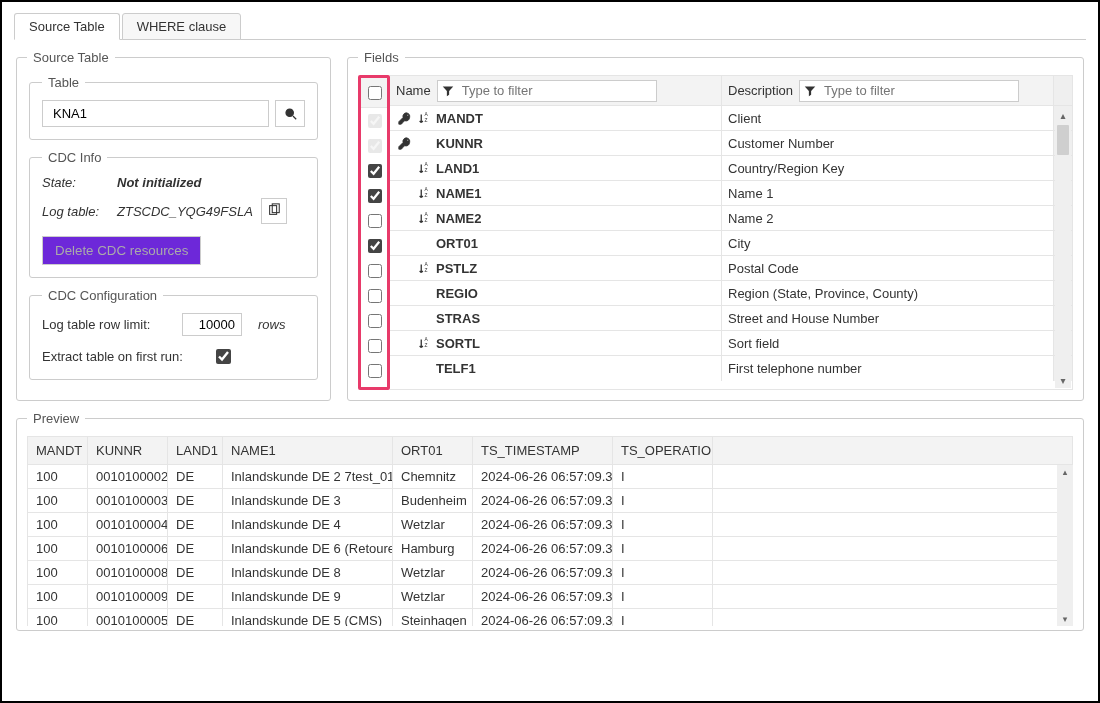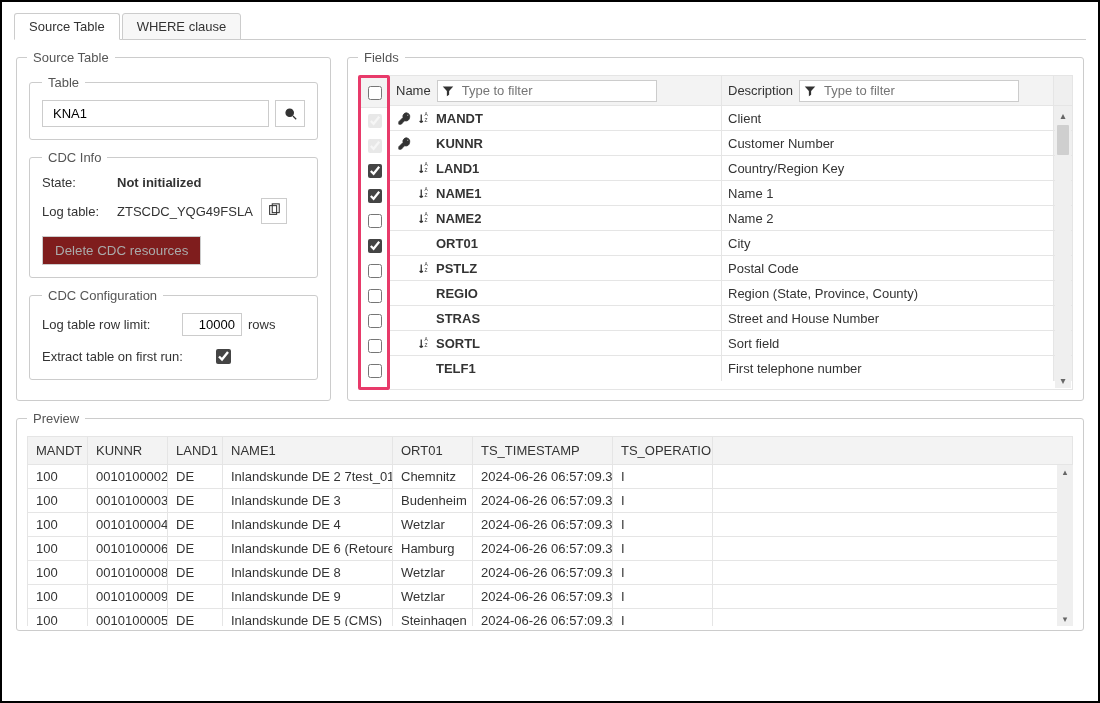--- a/index.html
+++ b/index.html
@@ -84,38 +84,38 @@
   }
   .search-btn {
     width: 30px;
     border: 1px solid #ccc;
     background: #fff;
     cursor: pointer;
     display:flex;align-items:center;justify-content:center;
   }
   .search-btn svg { width:14px; height:14px; stroke:#333; }
 
-  .cdc-info-row { display:flex; align-items:center; margin-bottom:8px; }
+  .cdc-info-row { display:flex; align-items:center; margin-bottom:8px;font-style:italic; }
   .cdc-info-row .lbl { width: 75px; }
   .bold { font-weight:700; }
   .copy-btn {
     width:26px;height:26px;border:1px solid #ccc;background:#fff;margin-left:8px;cursor:pointer;
     display:flex;align-items:center;justify-content:center;
   }
   .copy-btn svg{width:14px;height:14px;stroke:#333;fill:none;}
   .delete-btn {
-    border:1px solid #ccc; background:#7f1d1d; color:#aaa; padding:6px 12px;
+    border:1px solid #ccc; background:#6d28d9; color:#aaa; padding:6px 12px;
     margin-top:4px;
     cursor:default;
   }
 
   .cfg-row { display:flex; align-items:center; margin-bottom:10px; }
   .cfg-row .lbl { width:140px; }
   .rowlimit-input { width:60px; padding:3px 6px; border:1px solid #ccc; text-align:right; font-size:13px; }
-  .rowlimit-unit { margin-left:6px; }
+  .rowlimit-unit { margin-left:16px;font-style:italic; }
   input[type="checkbox"].styled {
     width:15px;height:15px;accent-color:#444;
   }
 
   
   .fields-panel { flex:1; padding: 10px 10px 10px 10px; display:flex; flex-direction:column;justify-content:center; }
   .fields-container {
     display:flex;
     height: 315px;
     position:relative;

